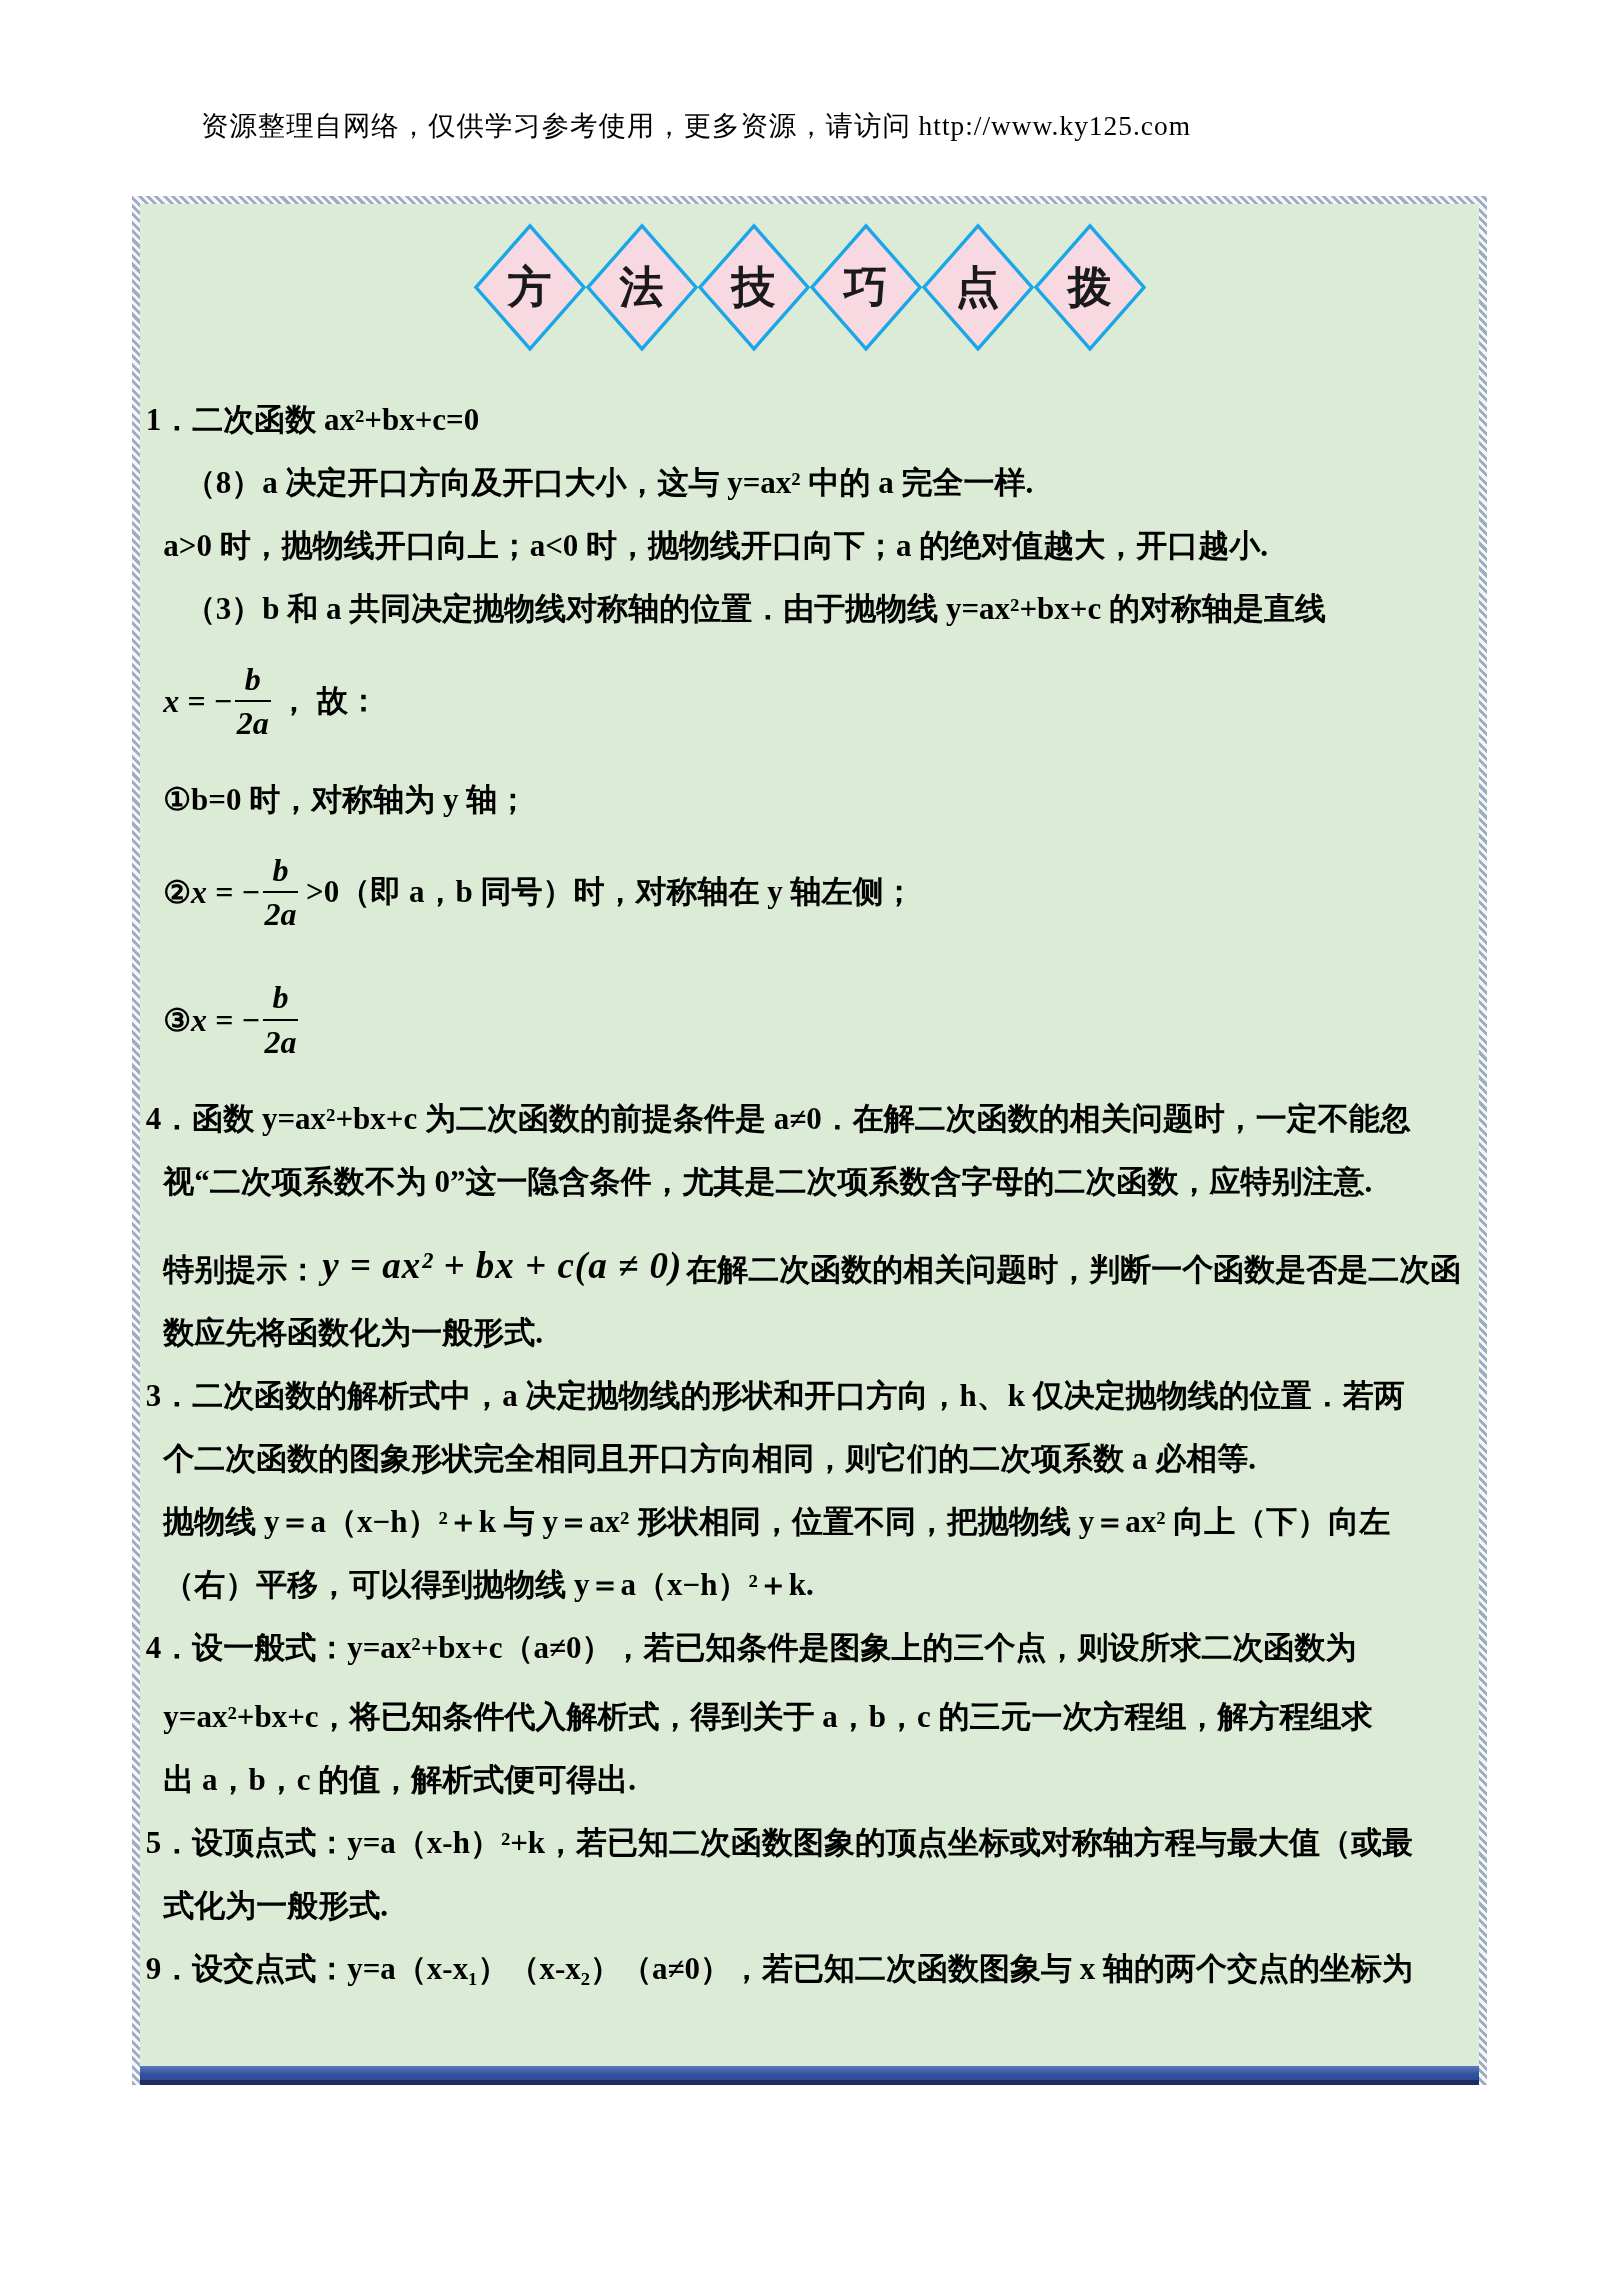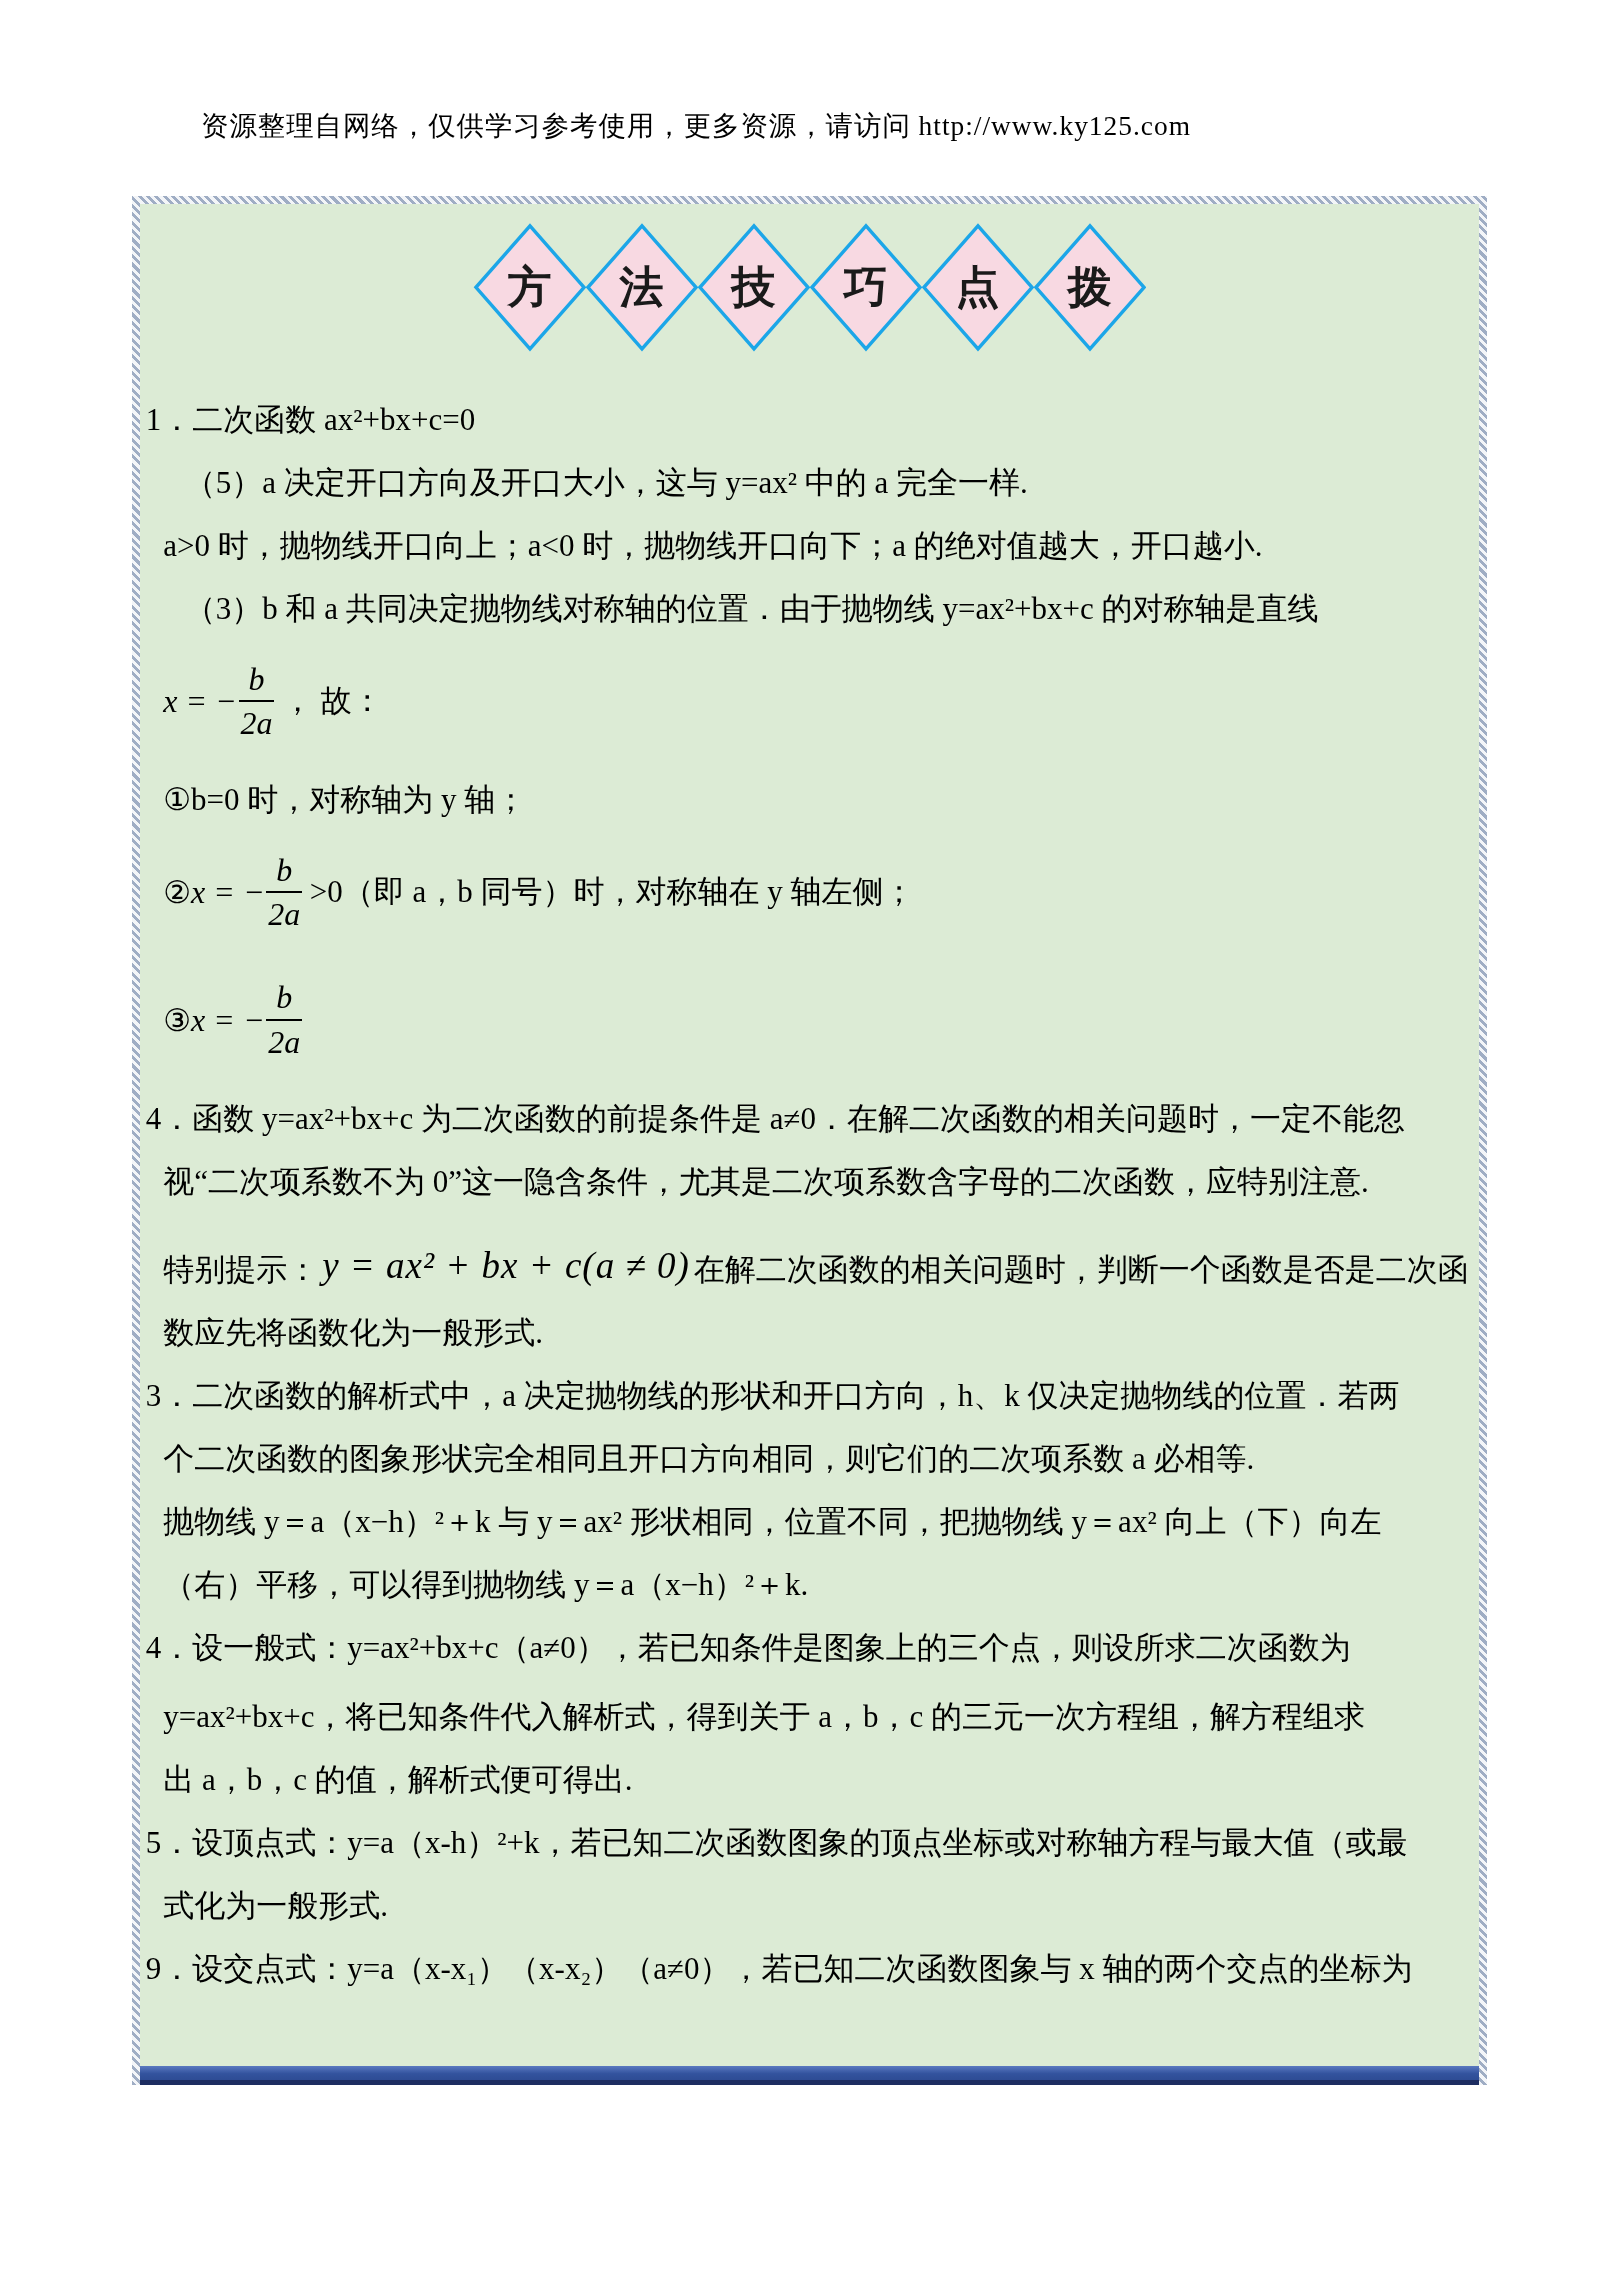--- a/index.html
+++ b/index.html
@@ -56,20 +56,21 @@
     position:absolute;inset:0;
     display:flex;align-items:center;justify-content:center;
     font-family:"Liberation Sans", sans-serif;
     font-weight:bold;
     font-size:44px;
     color:#1a1a1a;
   }
   
   .content{
     padding:0 9.8px 0 5.9px;
+    font-weight:bold;
   }
   .ln{
     margin:0;
     font-size:31px;
     line-height:63px;
     white-space:nowrap;
   }
   .i1{padding-left:17.6px;}
   .i2{padding-left:39px;}
   .first-line{margin-top:37px;}
@@ -154,21 +155,21 @@
           <svg viewBox="0 0 116 131">
               <polygon points="58,3 113,65.5 58,128 3,65.5" stroke-width="3.5" style="stroke:#1ca6e8" fill="#f8d9e2"></polygon>
             </svg>
           <span class="dchar">拨</span>
         </div>
       </div>
 
       <div class="content">
 
         <p class="ln first-line">1．二次函数 ax²+bx+c=0</p>
-        <p class="ln i2">（5）a 决定开口方向及开口大小，这与 y=ax² 中的 a 完全一样.</p>
+        <p class="ln i2">（8）a 决定开口方向及开口大小，这与 y=ax² 中的 a 完全一样.</p>
         <p class="ln i1">a&gt;0 时，抛物线开口向上；a&lt;0 时，抛物线开口向下；a 的绝对值越大，开口越小.</p>
         <p class="ln i2">（3）b 和 a 共同决定抛物线对称轴的位置．由于抛物线 y=ax²+bx+c 的对称轴是直线</p>
 
         <div class="fline i1">
           <span class="mlead">x = −</span>
           <span class="frac">
             <span class="num">b</span>
             <span class="den">2a</span>
           </span>
           <span>，  故：</span>

